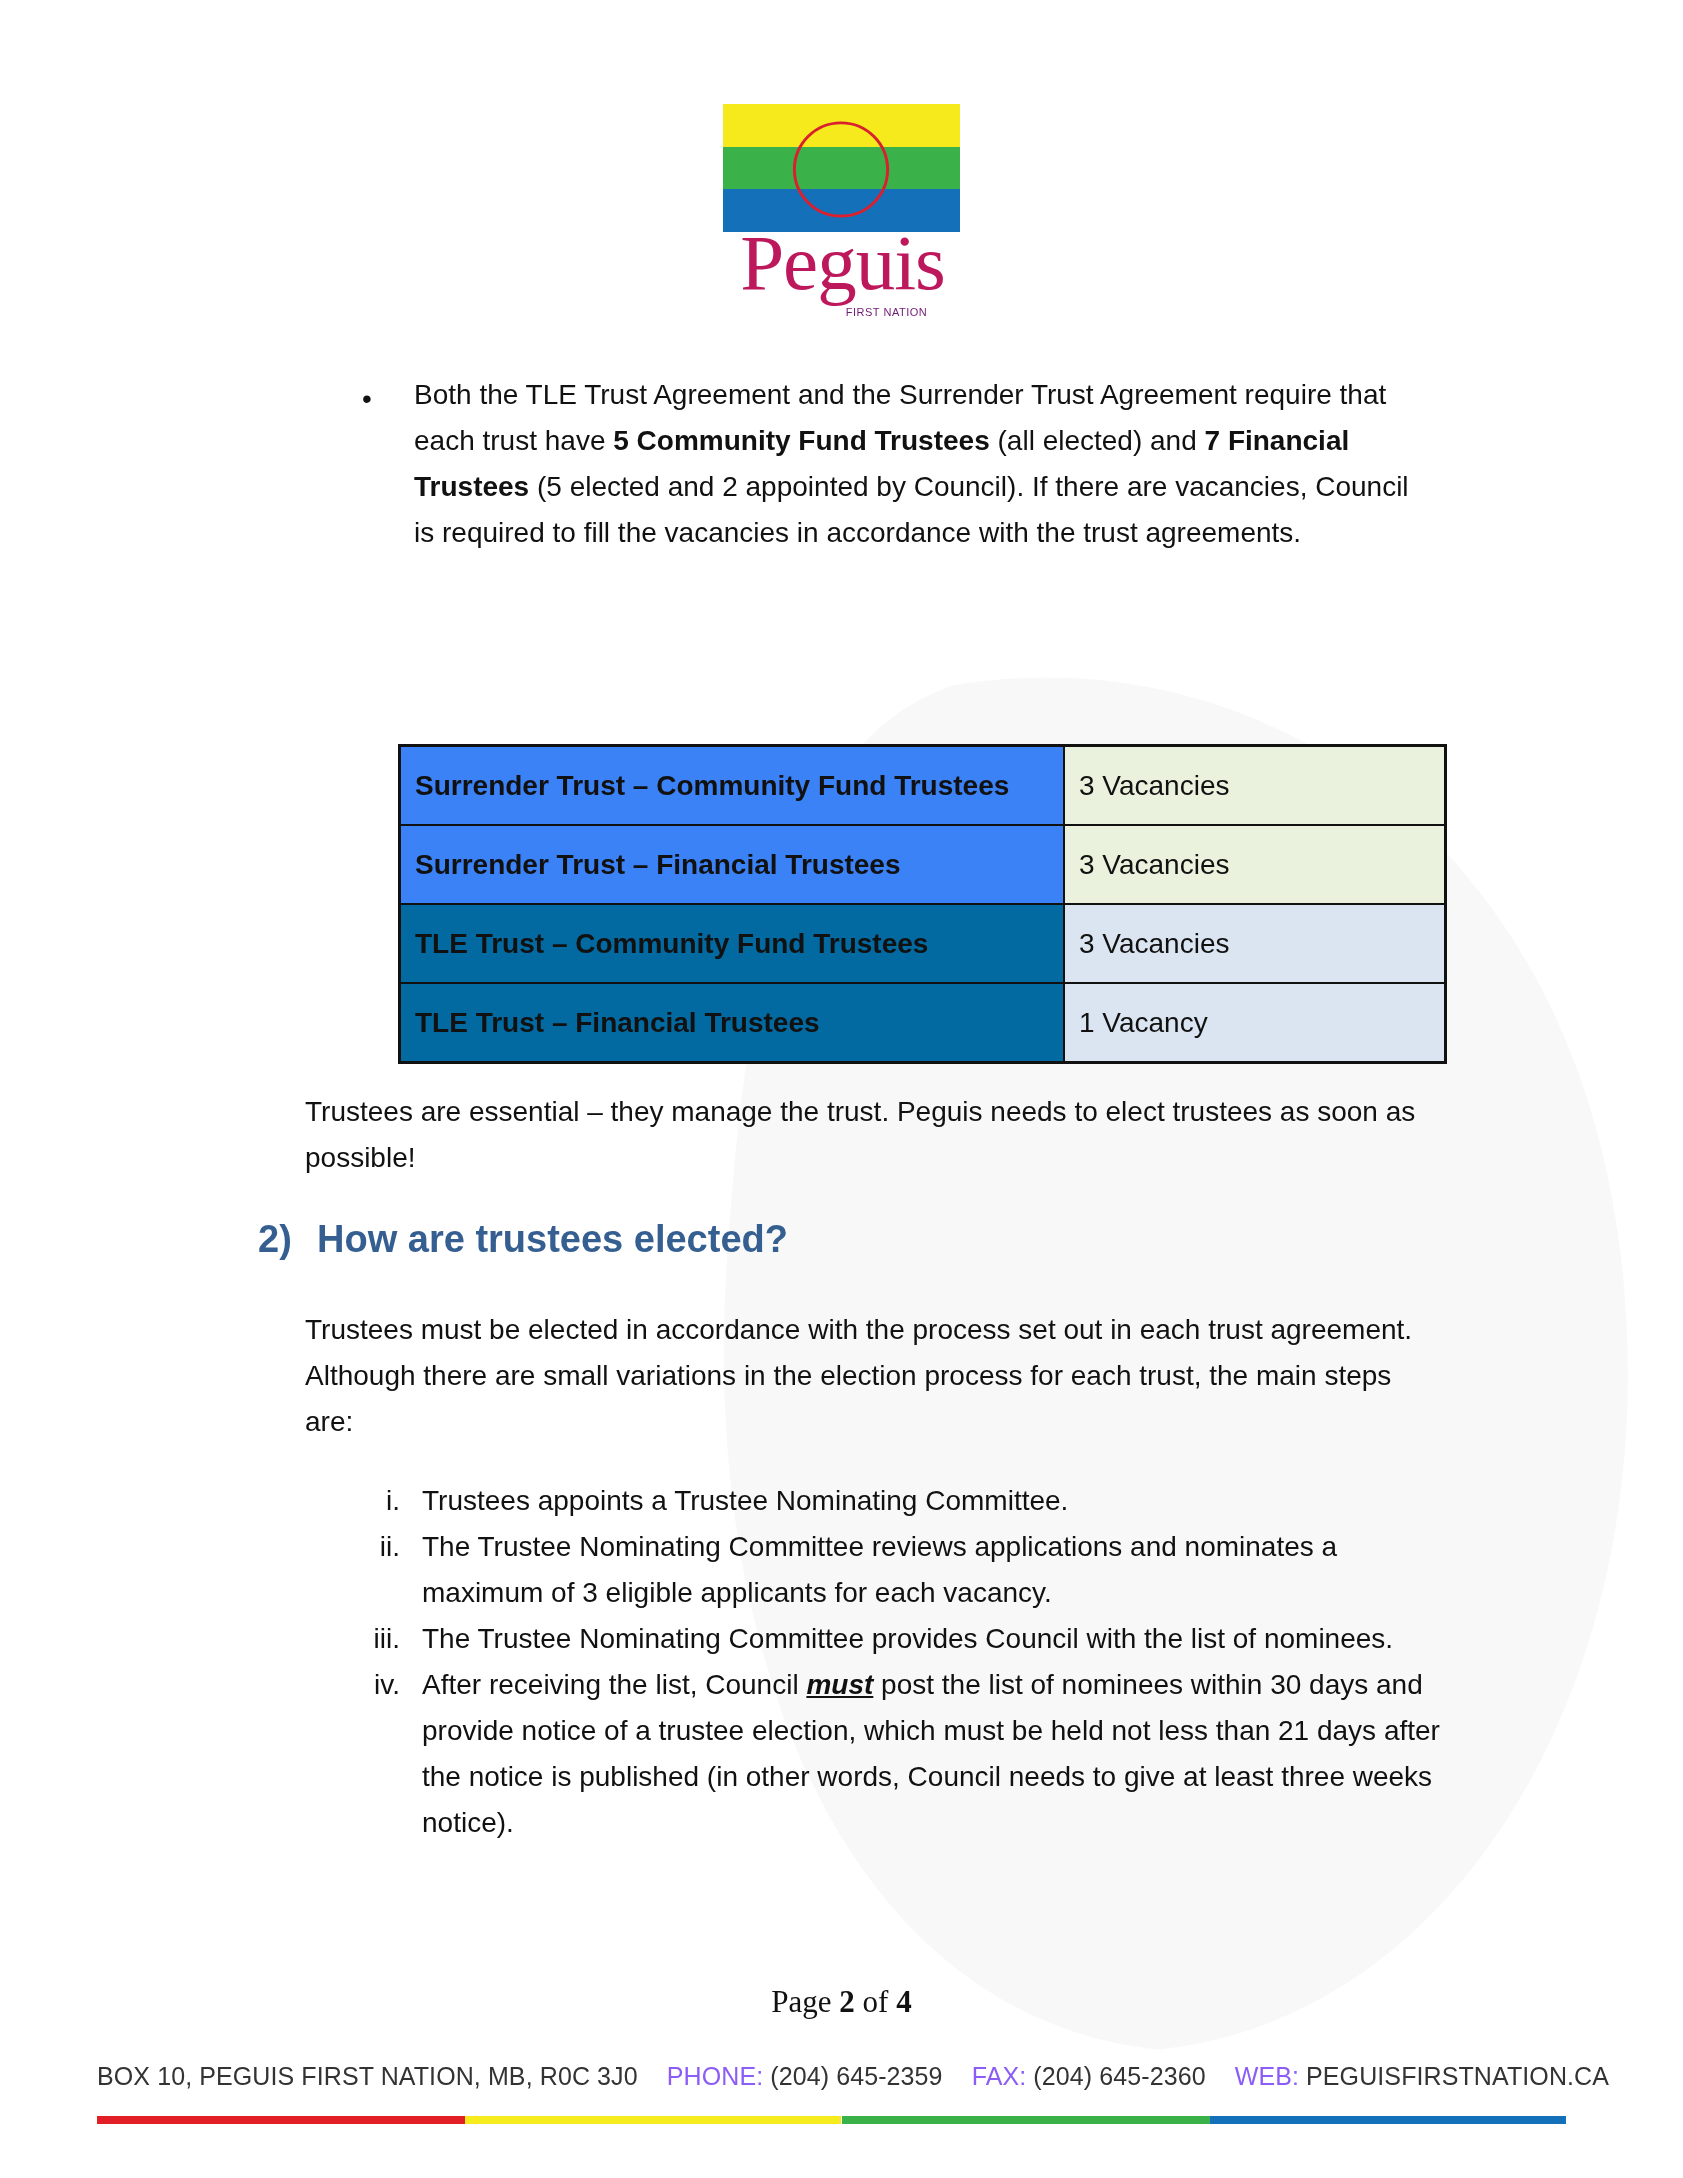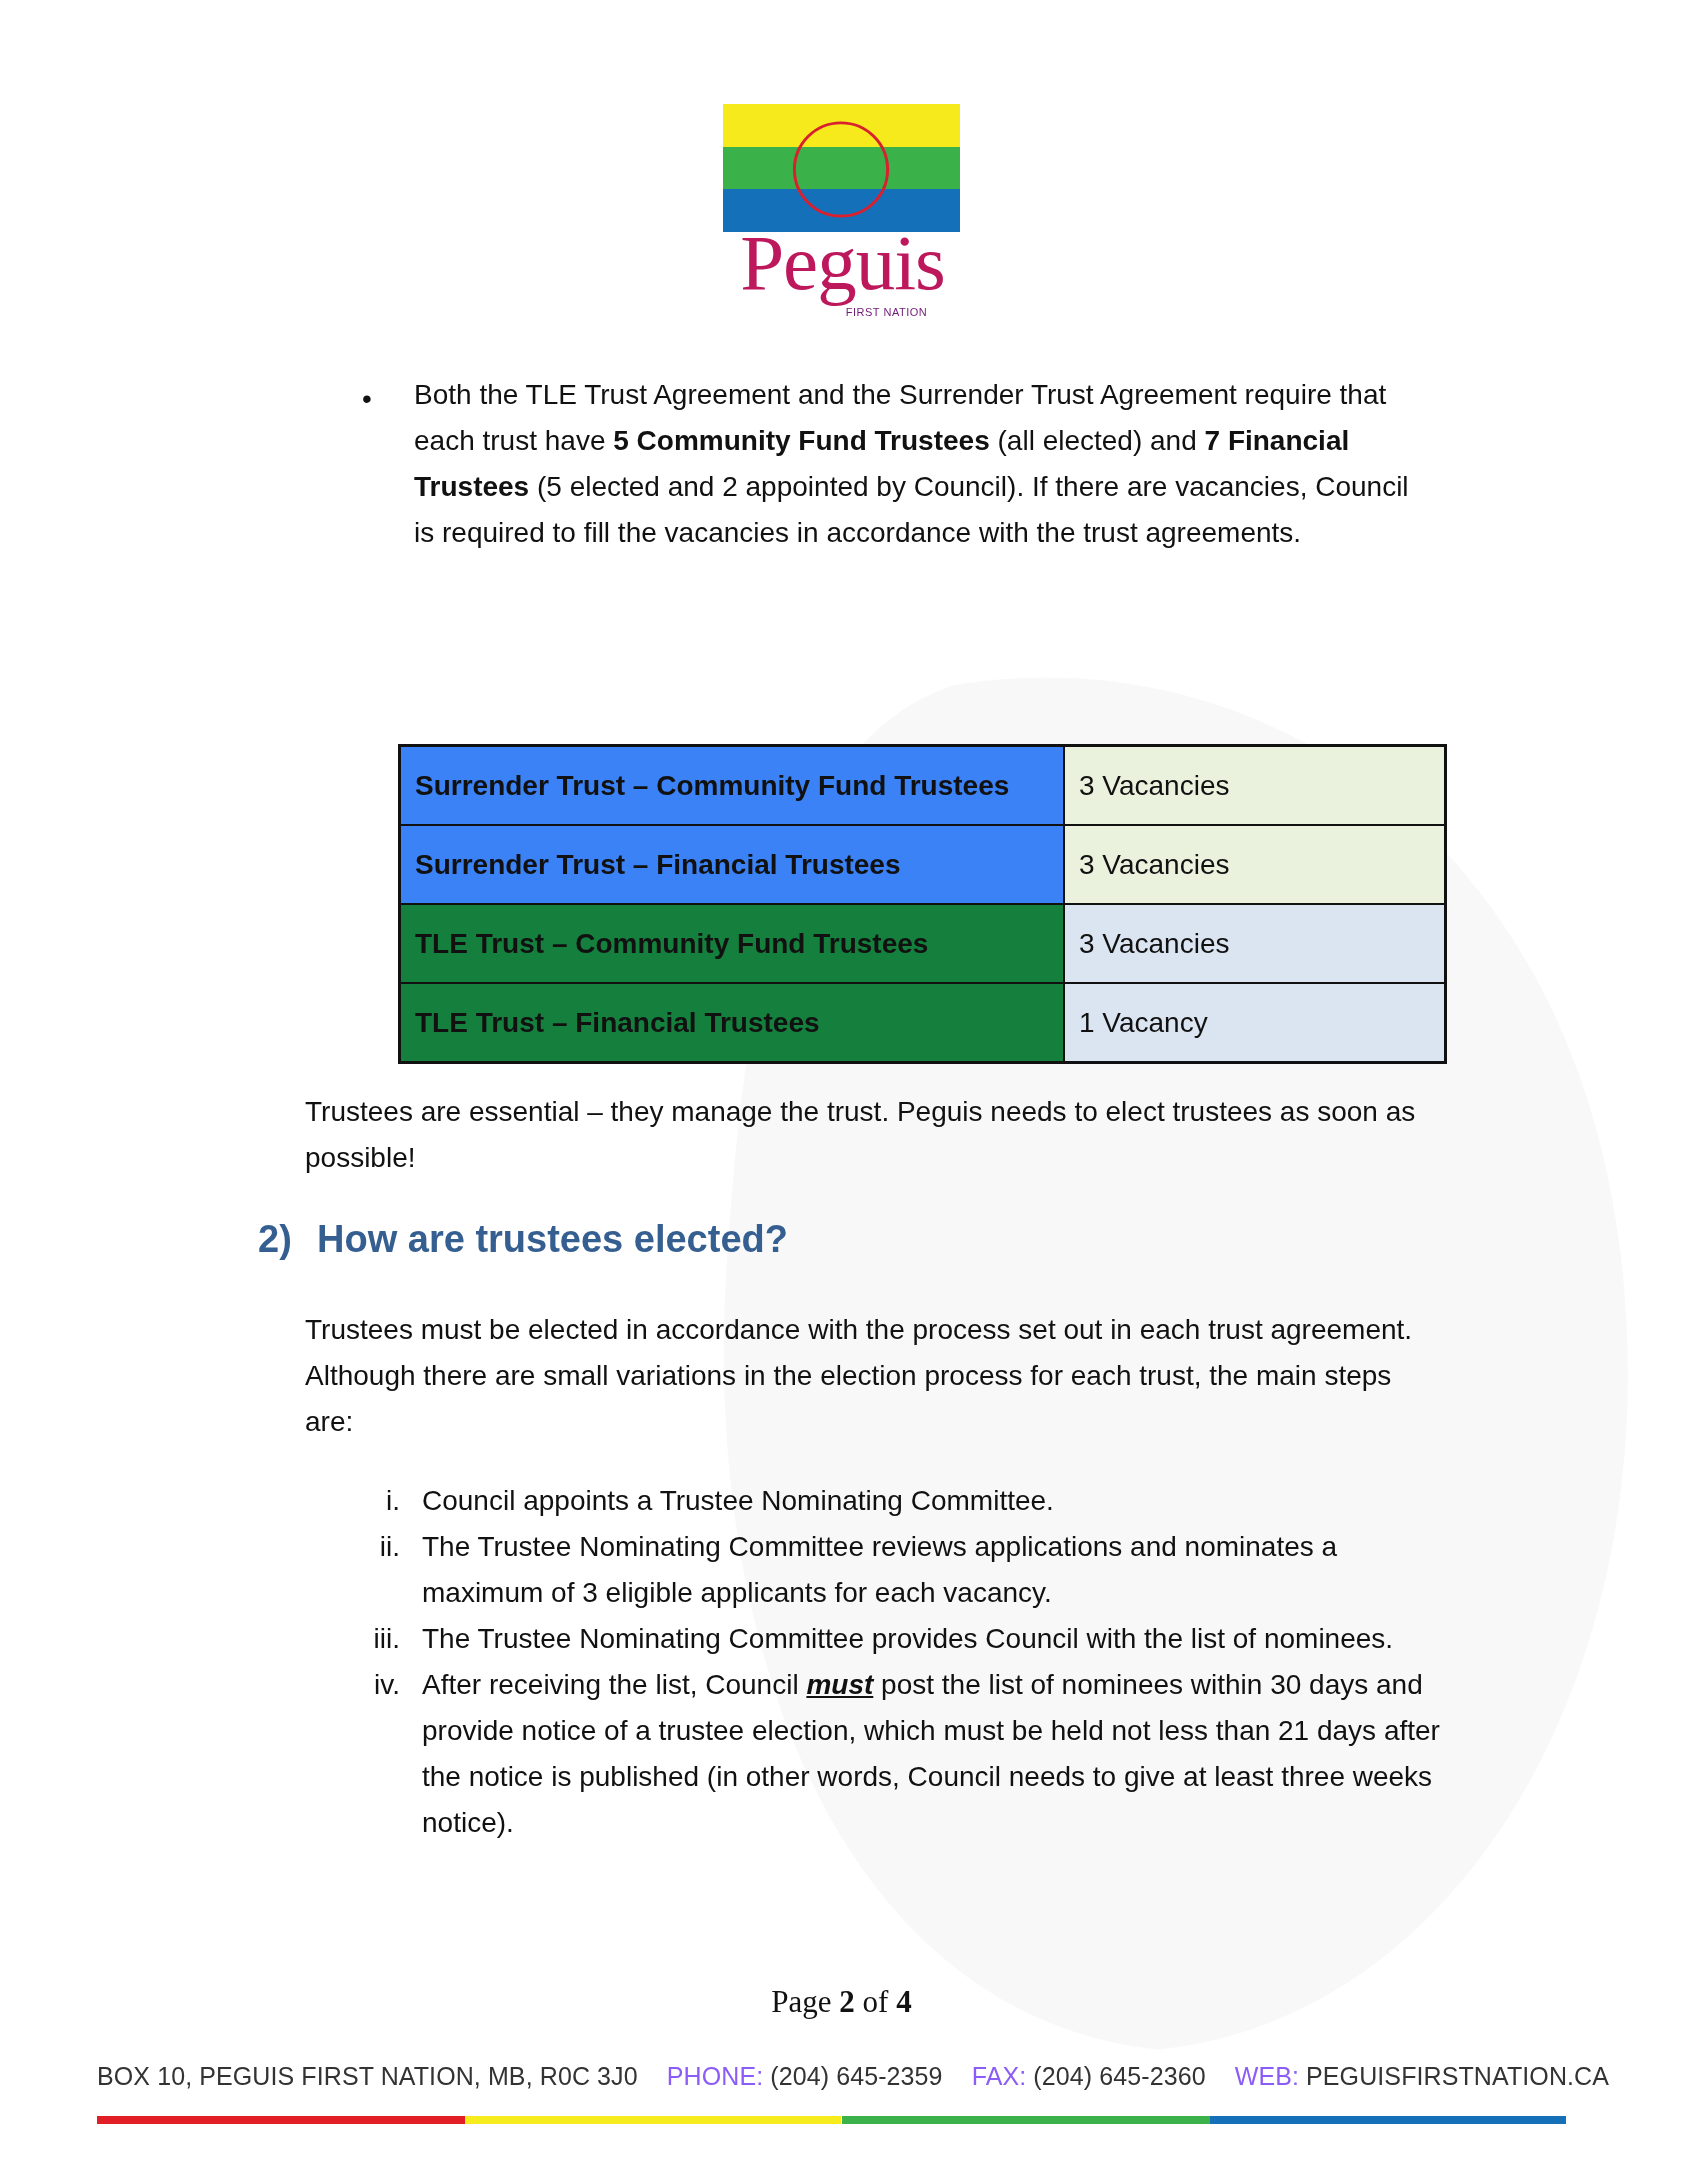--- a/index.html
+++ b/index.html
@@ -14,21 +14,21 @@
   .logo-sub { position: absolute; left: 812px; top: 306px; width: 149px; text-align: center;
               font-size: 11px; color: #701a75; letter-spacing: 0.5px; }
   .body-text { font-size: 28px; line-height: 46px; color: #111; }
   .bullet-dot { position: absolute; left: 362px; top: 376px; font-size: 28px; }
   .bullet { position: absolute; left: 414px; top: 372px; width: 1020px; }
   .table { position: absolute; left: 398px; top: 744px; width: 1049px; border: 3px solid #111; border-collapse: collapse; }
   .table td { border: 2px solid #111; height: 77px; font-size: 28px; padding: 0 14px; vertical-align: middle; }
   .table td.c1 { width: 634px; font-weight: bold; }
   .row-g td.c1 { background: #3b82f6; }
   .row-g td.c2 { background: #eaf1dd; }
-  .row-b td.c1 { background: #15803d; }
+  .row-b td.c1 { background: #0369a1; }
   .row-b td.c2 { background: #dbe5f1; }
   .essential { position: absolute; left: 305px; top: 1089px; width: 1139px; }
   .heading { position: absolute; left: 246px; top: 1218px; font-size: 38px; font-weight: bold; color: #365f91; margin-left: 12px; }
   .heading .num { display: inline-block; width: 59px; }
   .intro { position: absolute; left: 305px; top: 1307px; width: 1129px; }
   .steps { position: absolute; left: 297px; top: 1478px; width: 1148px; }
   .step { position: relative; padding-left: 125px; }
   .step .rn { position: absolute; left: 0; width: 103px; text-align: right; }
   .must { font-weight: bold; text-decoration: underline; font-style: italic; }
   .page-num { position: absolute; left: 693px; top: 1984px; width: 297px; text-align: center;
@@ -87,21 +87,21 @@
 
 <div class="heading">
   <span class="num">2)</span><span>How are trustees elected?</span>
 </div>
 
 <div class="intro body-text">Trustees must be elected in accordance with the process set out in each trust agreement.  Although there are small variations in the election process for each trust, the main steps are:</div>
 
 <div class="steps body-text">
   <div class="step">
     <span class="rn">i.</span>
-    <span>Council appoints a Trustee Nominating Committee.</span>
+    <span>Trustees appoints a Trustee Nominating Committee.</span>
   </div>
   <div class="step">
     <span class="rn">ii.</span>
     <span>The Trustee Nominating Committee reviews applications and nominates a maximum of 3 eligible applicants for each vacancy.</span>
   </div>
   <div class="step">
     <span class="rn">iii.</span>
     <span>The Trustee Nominating Committee provides Council with the list of nominees.</span>
   </div>
   <div class="step">

